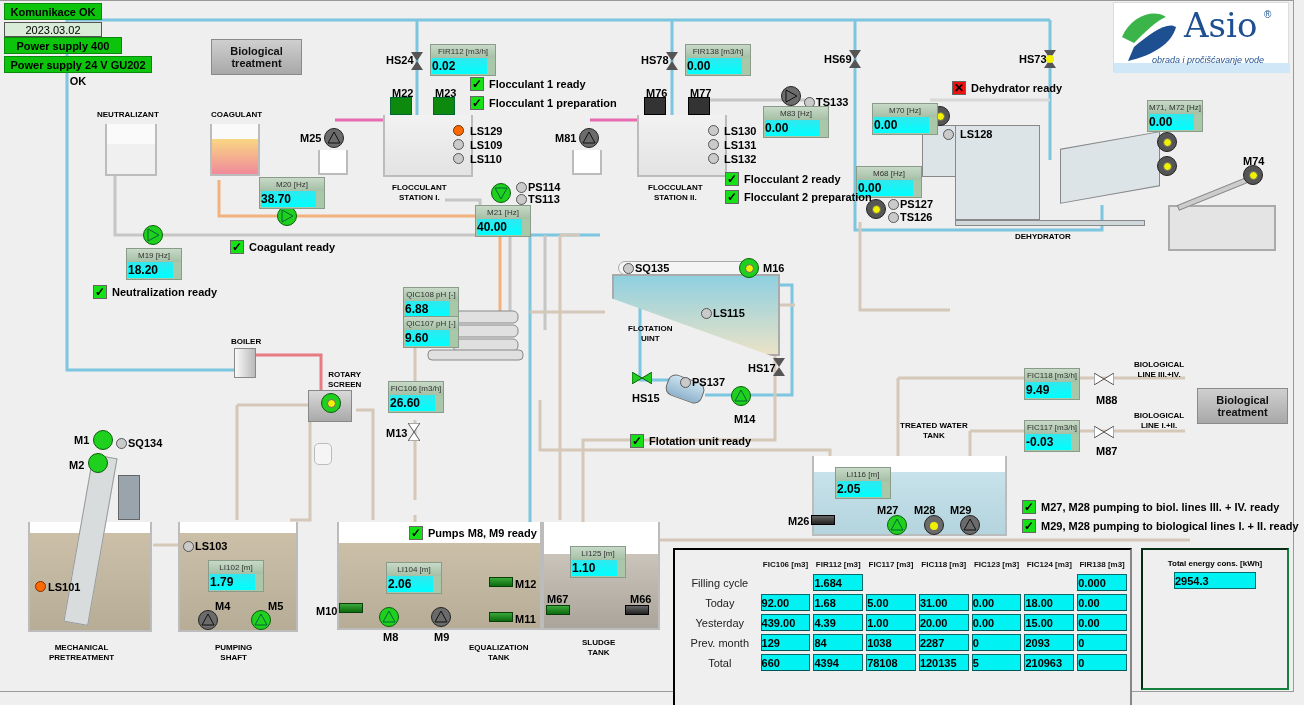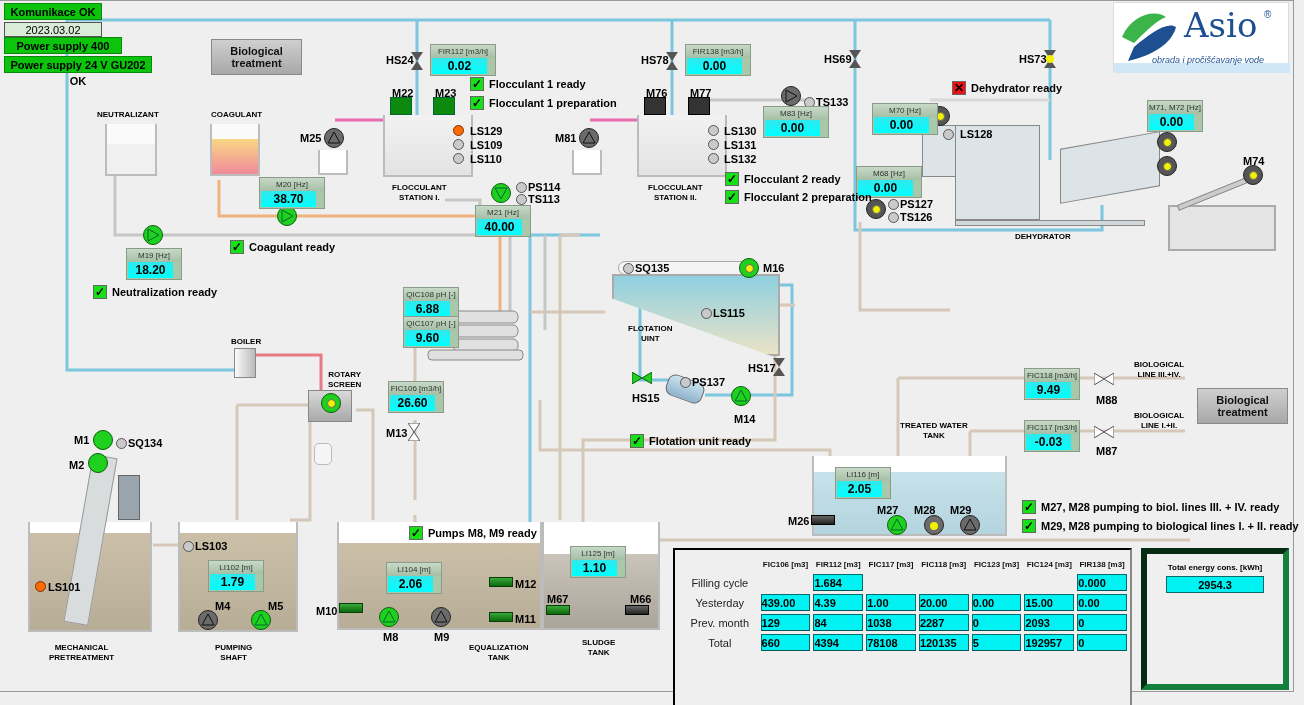--- a/index.html
+++ b/index.html
@@ -7,44 +7,44 @@
 .frame{position:absolute;left:0;top:0;width:1294px;height:692px;border-right:1px solid #9a9a9a;border-bottom:1px solid #9a9a9a;border-top:1px solid #9a9a9a}
 .abs{position:absolute}
 svg.pipes{position:absolute;left:0;top:0}
 .status{position:absolute;background:#0bc40b;border:1px solid #0a8a0a;font-size:11px;font-weight:bold;text-align:center;line-height:16px;height:17px;color:#000}
 .dtbox{position:absolute;background:#d8ecd8;border:1px solid #555;font-size:11px;text-align:center;line-height:14px;height:15px}
 .gbtn{position:absolute;background:linear-gradient(#cfcfcf,#a8a8a8);border:1px solid #8a8a8a;font-size:11px;font-weight:bold;text-align:center;display:flex;align-items:center;justify-content:center;line-height:12px;color:#111;cursor:pointer}
 .lbl{position:absolute;font-size:8px;font-weight:bold;text-align:center;line-height:10px;white-space:nowrap}
 .tag{position:absolute;font-size:11px;font-weight:bold;white-space:nowrap}
 .meter{position:absolute;width:66px;border:1px solid #8a9b8a;background:#a9c7a9}
 .meter .mh{font-size:8px;text-align:center;height:13px;line-height:13px;color:#333;background:linear-gradient(#c7d9c7,#a5bfa5)}
-.meter .mv{font-size:12px;font-weight:bold;text-align:center;height:16px;line-height:16px;background:linear-gradient(#30e8ee,#00ffff);margin:0 8px 1px 1px}
+.meter .mv{font-size:12px;font-weight:bold;text-align:left;height:16px;line-height:16px;background:linear-gradient(#30e8ee,#00ffff);margin:0 8px 1px 1px}
 .chk{position:absolute;display:flex;align-items:center;font-size:11px;font-weight:bold;white-space:nowrap}
 .chk .bx{width:14px;height:14px;background:#16e016;border:1px solid #666;margin-right:5px;display:flex;align-items:center;justify-content:center;font-size:12px;line-height:12px}
 .chk .bx.red{background:#ee1111;color:#000}
 .sensor{position:absolute;width:11px;height:11px;border-radius:50%;background:#cacaca;border:1px solid #555}
 .sensor.orange{background:#ff6a00;border-color:#7a3000}
 .pump{position:absolute;width:20px;height:20px;border-radius:50%;background:#1fd01f;border:1px solid #0b5d0b;display:flex;align-items:center;justify-content:center}
 .pump.gray{background:#6b6b6b;border-color:#222}
 .pump svg{width:14px;height:14px}
 .motor{position:absolute;width:20px;height:20px;border-radius:50%;background:#1fd01f;border:1px solid #0b5d0b}
 .motor.dark{background:#555;border-color:#222}
 .dot{position:absolute;width:9px;height:9px;border-radius:50%;background:#f2f200;border:1px solid #666}
 .tank{position:absolute;border:2px solid #bcbcbc;border-top:none;background:#fff}
 .mixer{position:absolute;width:24px;height:10px;background:linear-gradient(#3aa83a,#0c6a0c);border:1px solid #0a3d0a}
 .mixer.dark{background:linear-gradient(#666,#222);border-color:#000}
 .table-panel{position:absolute;left:673px;top:548px;width:459px;height:182px;border:2px solid #333;border-style:inset;background:#efefef}
 .table-panel table{border-collapse:separate;border-spacing:3px 3px;position:absolute;left:4px;top:4px}
 .table-panel th{font-size:8px;font-weight:bold;color:#111;height:14px;width:50px;padding:0}
 .table-panel td.rl{font-size:11px;text-align:center;width:76px;color:#222}
 .table-panel td.v{width:50px;height:17px;font-size:11px;font-weight:bold;text-align:left;background:#00f2f2;border:1px solid #0a6a6a;border-bottom-color:#055;cursor:default}
 .table-panel td.e{width:50px}
-.energy{position:absolute;left:1141px;top:548px;width:148px;height:142px;border:6px solid #15803d;border-style:inset}
+.energy{position:absolute;left:1141px;top:548px;width:148px;height:142px;border:2px solid #15803d;border-style:inset}
 .energy .eh{font-size:8px;font-weight:bold;text-align:center;margin-top:9px}
-.energy .ev{margin:4px auto 0;width:98px;height:17px;background:#00f2f2;border:1px solid #0a6a6a;font-size:11px;text-align:center;line-height:16px;font-weight:bold}
+.energy .ev{margin:4px auto 0;width:82px;height:17px;background:#00f2f2;border:1px solid #0a6a6a;font-size:11px;text-align:left;line-height:16px;font-weight:bold}
 .logo{position:absolute;left:1113px;top:2px;width:176px;height:70px;background:#fff;border:1px solid #ddd}
 </style>
 </head>
 <body>
 
 <div class="frame"></div>
 
 <svg class="pipes" width="1304" height="705">
   <g fill="none" stroke-width="3">
 
@@ -502,20 +502,30 @@
           <td class="rl">Filling cycle</td>
           <td class="e"></td>
           <td class="v">1.684</td>
           <td class="e"></td>
           <td class="e"></td>
           <td class="e"></td>
           <td class="e"></td>
           <td class="v">0.000</td>
         </tr>
         <tr>
+          <td class="rl">Today</td>
+          <td class="v">92.00</td>
+          <td class="v">1.68</td>
+          <td class="v">5.00</td>
+          <td class="v">31.00</td>
+          <td class="v">0.00</td>
+          <td class="v">18.00</td>
+          <td class="v">0.00</td>
+        </tr>
+        <tr>
           <td class="rl">Yesterday</td>
           <td class="v">439.00</td>
           <td class="v">4.39</td>
           <td class="v">1.00</td>
           <td class="v">20.00</td>
           <td class="v">0.00</td>
           <td class="v">15.00</td>
           <td class="v">0.00</td>
         </tr>
         <tr>
@@ -528,21 +538,21 @@
           <td class="v">2093</td>
           <td class="v">0</td>
         </tr>
         <tr>
           <td class="rl">Total</td>
           <td class="v">660</td>
           <td class="v">4394</td>
           <td class="v">78108</td>
           <td class="v">120135</td>
           <td class="v">5</td>
-          <td class="v">192957</td>
+          <td class="v">210963</td>
           <td class="v">0</td>
         </tr>
       </tbody>
   </table>
 </div>
 
 <div class="energy">
   <div class="eh">Total energy cons. [kWh]</div>
   <div class="ev">2954.3</div>
 </div>

